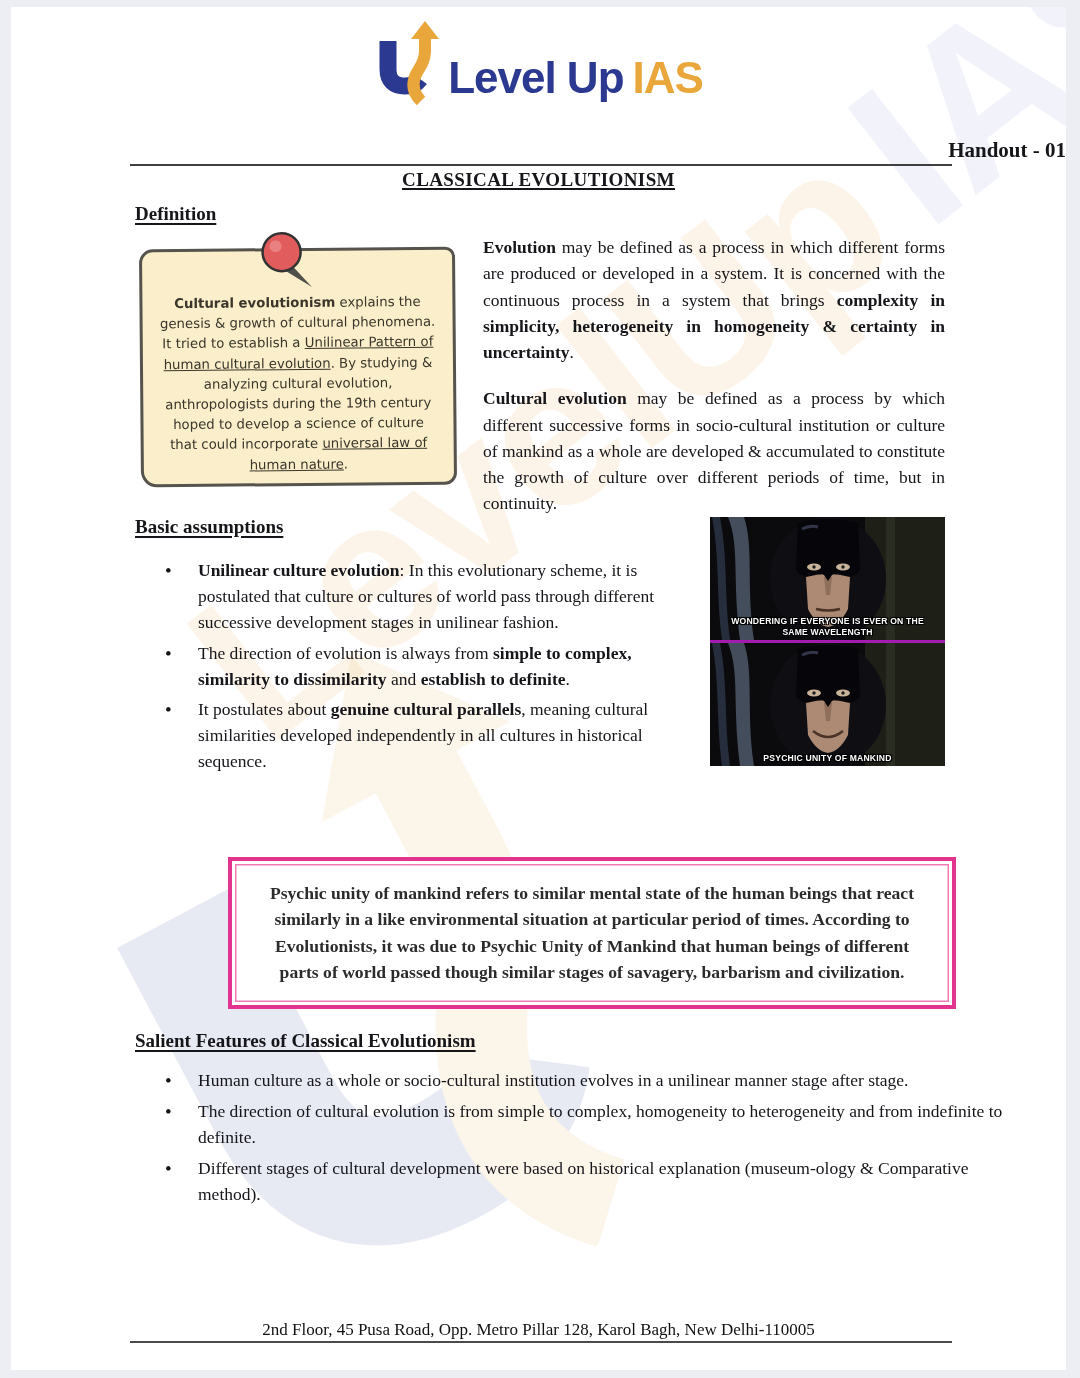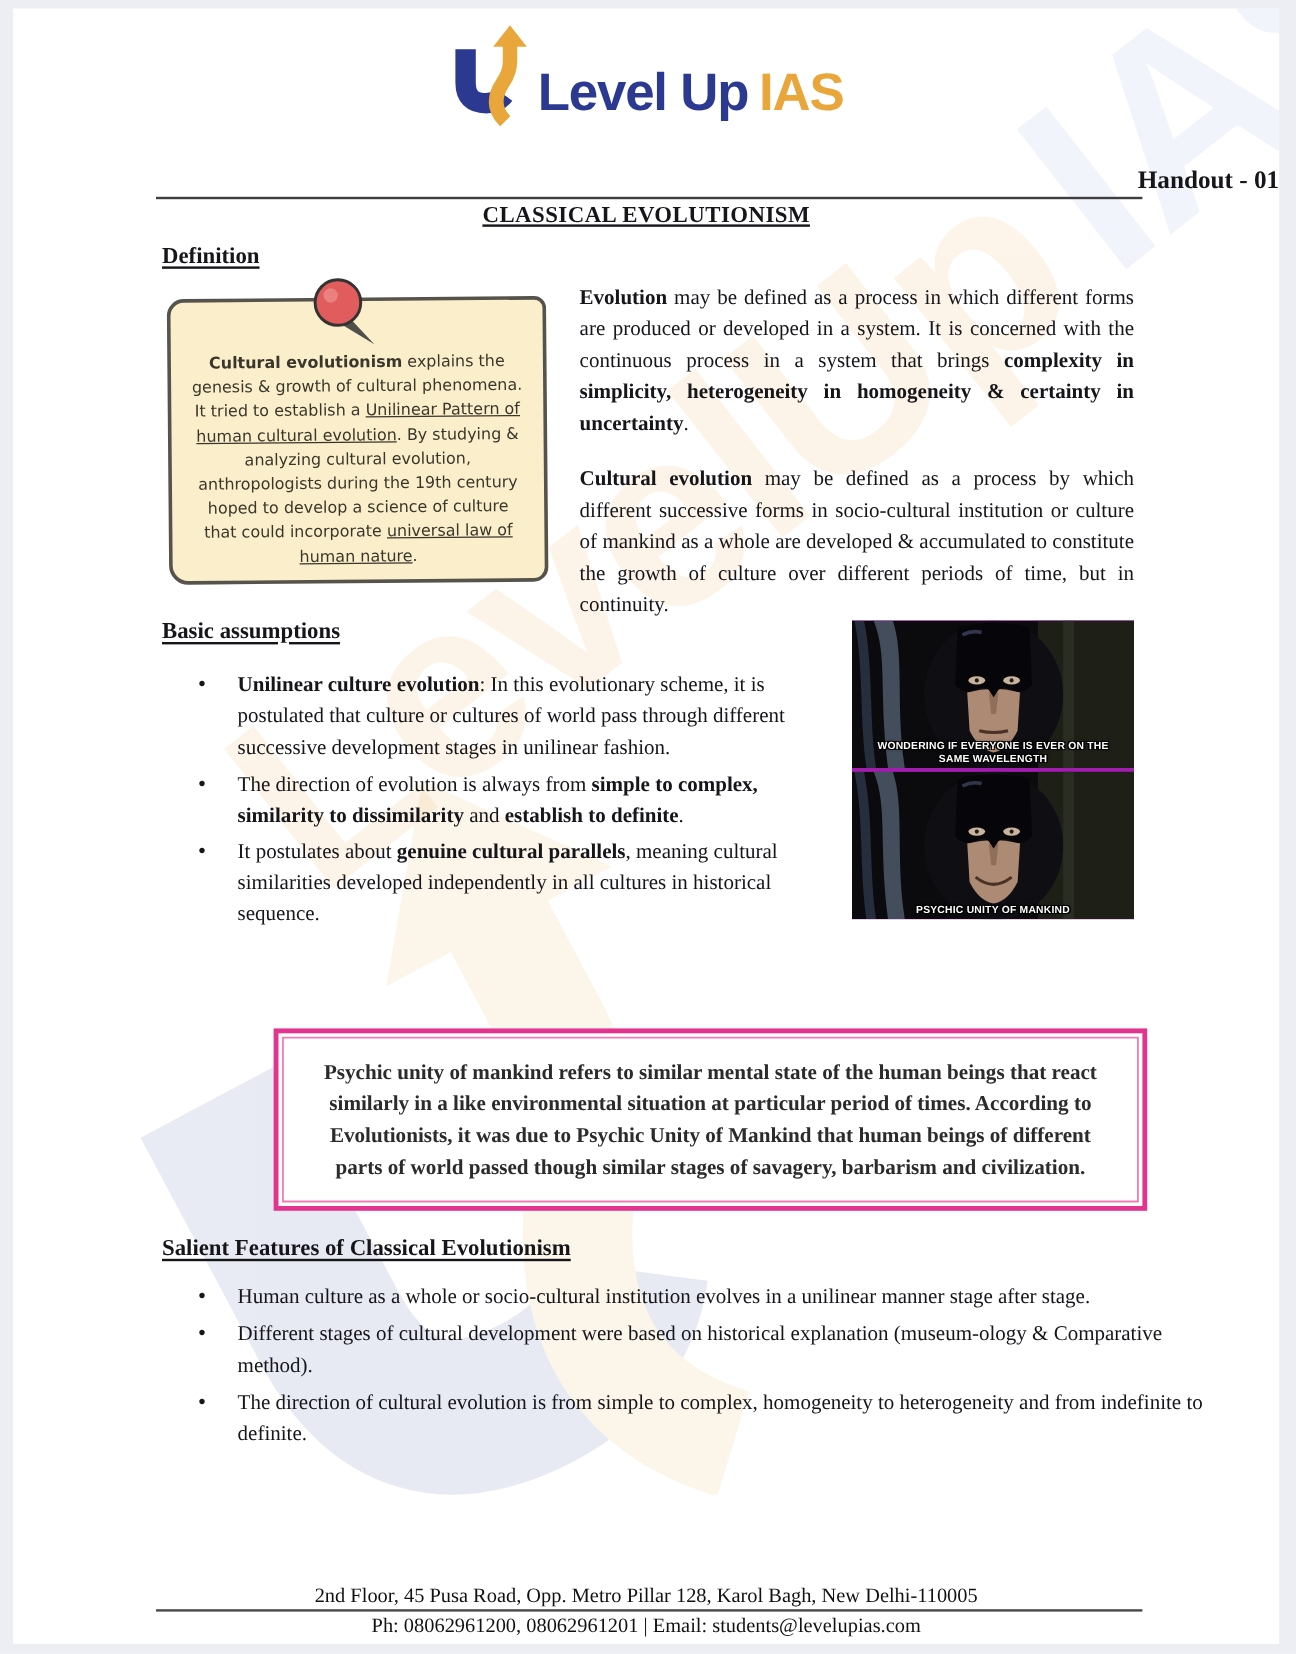--- a/index.html
+++ b/index.html
@@ -170,21 +170,20 @@
   </div>
 
   <div class="pink-box">
     <span>Psychic unity of mankind refers to similar mental state of the human beings that react similarly in a like environmental situation at particular period of times. According to Evolutionists, it was due to Psychic Unity of Mankind that human beings of different parts of world passed though similar stages of savagery, barbarism and civilization.</span>
   </div>
 
   <div class="sec-head sf-head"><span>Salient Features of Classical Evolutionism</span></div>
 
   <ul class="doclist sf-list">
     <li>Human culture as a whole or socio-cultural institution evolves in a unilinear manner stage after stage.</li>
+    <li>The direction of cultural evolution is from simple to complex, homogeneity to heterogeneity and from indefinite to definite.</li>
     <li>Different stages of cultural development were based on historical explanation (museum-ology &amp; Comparative method).</li>
-    <li>The direction of cultural evolution is from simple to complex, homogeneity to heterogeneity and from indefinite to definite.</li>
   </ul>
 
   <div class="footer-address">2nd Floor, 45 Pusa Road, Opp. Metro Pillar 128, Karol Bagh, New Delhi-110005</div>
   <div class="hr2"></div>
-  <div class="footer-contact">Ph: 08062961200, 08062961201 | Email: students@levelupias.com</div>
 
 </div>
 
 </body></html>

